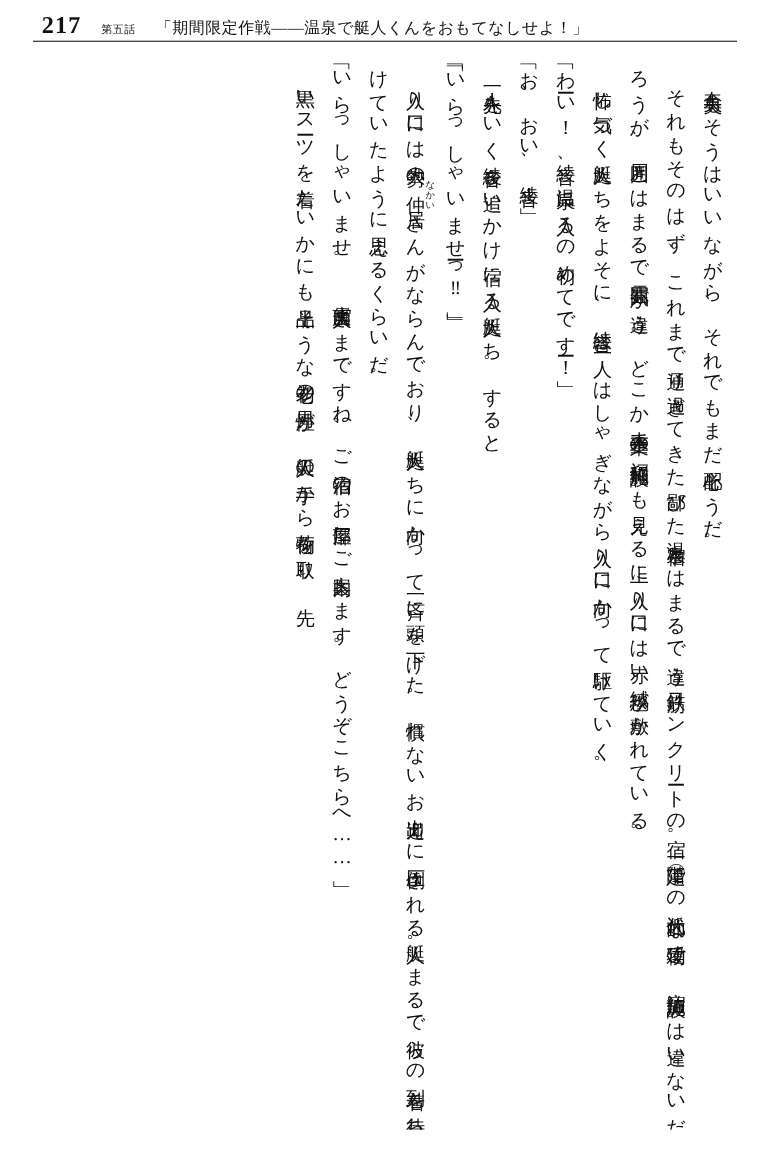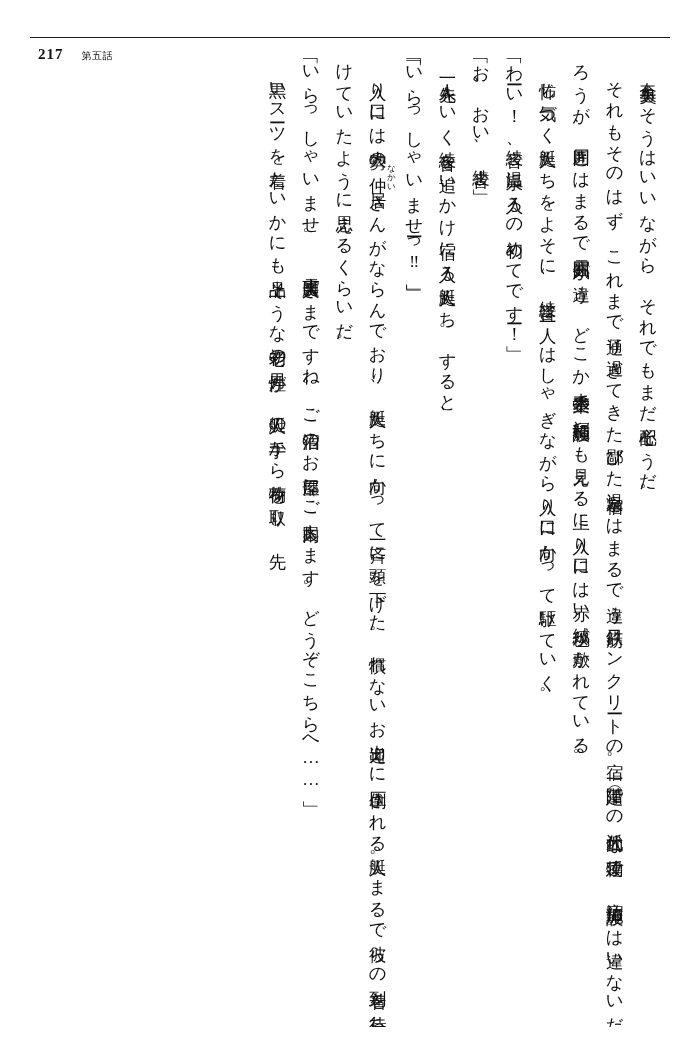--- a/index.html
+++ b/index.html
@@ -29,24 +29,23 @@
     left: 38px;
     right: 38px;
     height: 26px;
     display: flex;
     align-items: baseline;
     gap: 18px;
     font-size: 15px;
     letter-spacing: 0.5px;
   }
   .header .page-number {
-    font-size: 15px;
+    font-size: 22px;
     font-weight: bold;
     letter-spacing: 1px;
-    margin-top: 36px;
   }
   .header .chapter {
     font-size: 10px;
   }
   .header .running-title {
     font-size: 14.5px;
   }
   .rule {
     position: absolute;
     top: 37px;
@@ -87,20 +86,21 @@
   }
 </style>
 </head>
 <body>
 
 <div class="page">
 
   <div class="header">
     <span class="page-number">217</span>
     <span class="chapter">第五話</span>
+    <span class="running-title">「期間限定作戦——温泉で艇人くんをおもてなしせよ！」</span>
   </div>
 
   <div class="rule"></div>
 
   <div class="body-text">
     <p>奈央美もそうはいいながら、それでもまだ心配そうだ。</p>
     <p>それもそのはず、これまで通り過ぎてきた鄙びた温泉宿とはまるで違う鉄筋コンクリートの宿。一〇階建ての近代的な建物で、宿泊施設には違いないだろうが、周囲とはまるで雰囲気が違う。どこか大手企業の福利施設にも見える上に入り口には赤い絨毯が敷かれている。</p>
     <p>怖じ気づく艇人たちをよそに、綾音は一人、はしゃぎながら入り口に向かって駆けていく。</p>
     <p class="noindent">「わーい！　綾音、温泉に入るの初めてですー！」</p>
     <p class="noindent">「お、おい、綾音！」</p>

